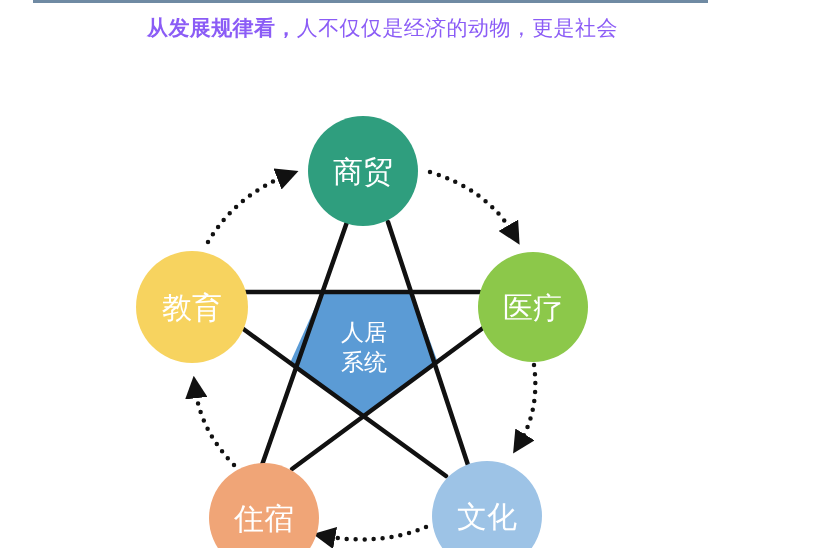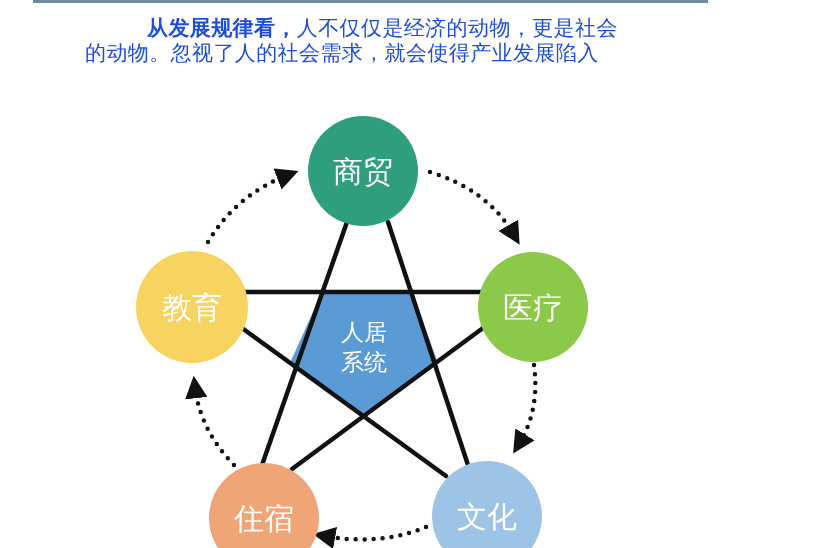--- a/index.html
+++ b/index.html
@@ -22,21 +22,21 @@
       height: 3px;
       background: #6f8aa3;
     }
     .intro {
       position: absolute;
       left: 85px;
       top: 16px;
       width: 570px;
       font-size: 21px;
       line-height: 24.5px;
-      color: #1d4ed8;
+      color: #8b5cf6;
       letter-spacing: 0.4px;
     }
     .intro .line { display: block; white-space: nowrap; }
     .intro .line.first { text-indent: 62px; }
     .intro .bold { font-weight: bold; }
     svg.diagram {
       position: absolute;
       left: 0;
       top: 0;
     }
@@ -51,21 +51,20 @@
       fill: #ffffff;
     }
   </style>
 </head>
 <body>
 
 <div class="top-rule"></div>
 
 <div class="intro">
   <span class="line first"><span class="bold">从发展规律看，</span><span>人不仅仅是经济的动物，更是社会</span></span>
-  <span class="line">的动物。忽视了人的社会需求，就会使得产业发展陷入</span>
 </div>
 
 <svg class="diagram" width="818" height="548" viewBox="0 0 818 548">
   <defs>
     <marker id="arrowhead" viewBox="0 0 10 10" refX="5" refY="5" markerWidth="5" markerHeight="5" orient="auto">
       <path d="M0,0 L10,5 L0,10 z" fill="#111111"></path>
     </marker>
   </defs>
 
   <polygon points="322,292 412,292 438,363 364,415 290,363" fill="#5b9bd5" stroke="none"></polygon>

